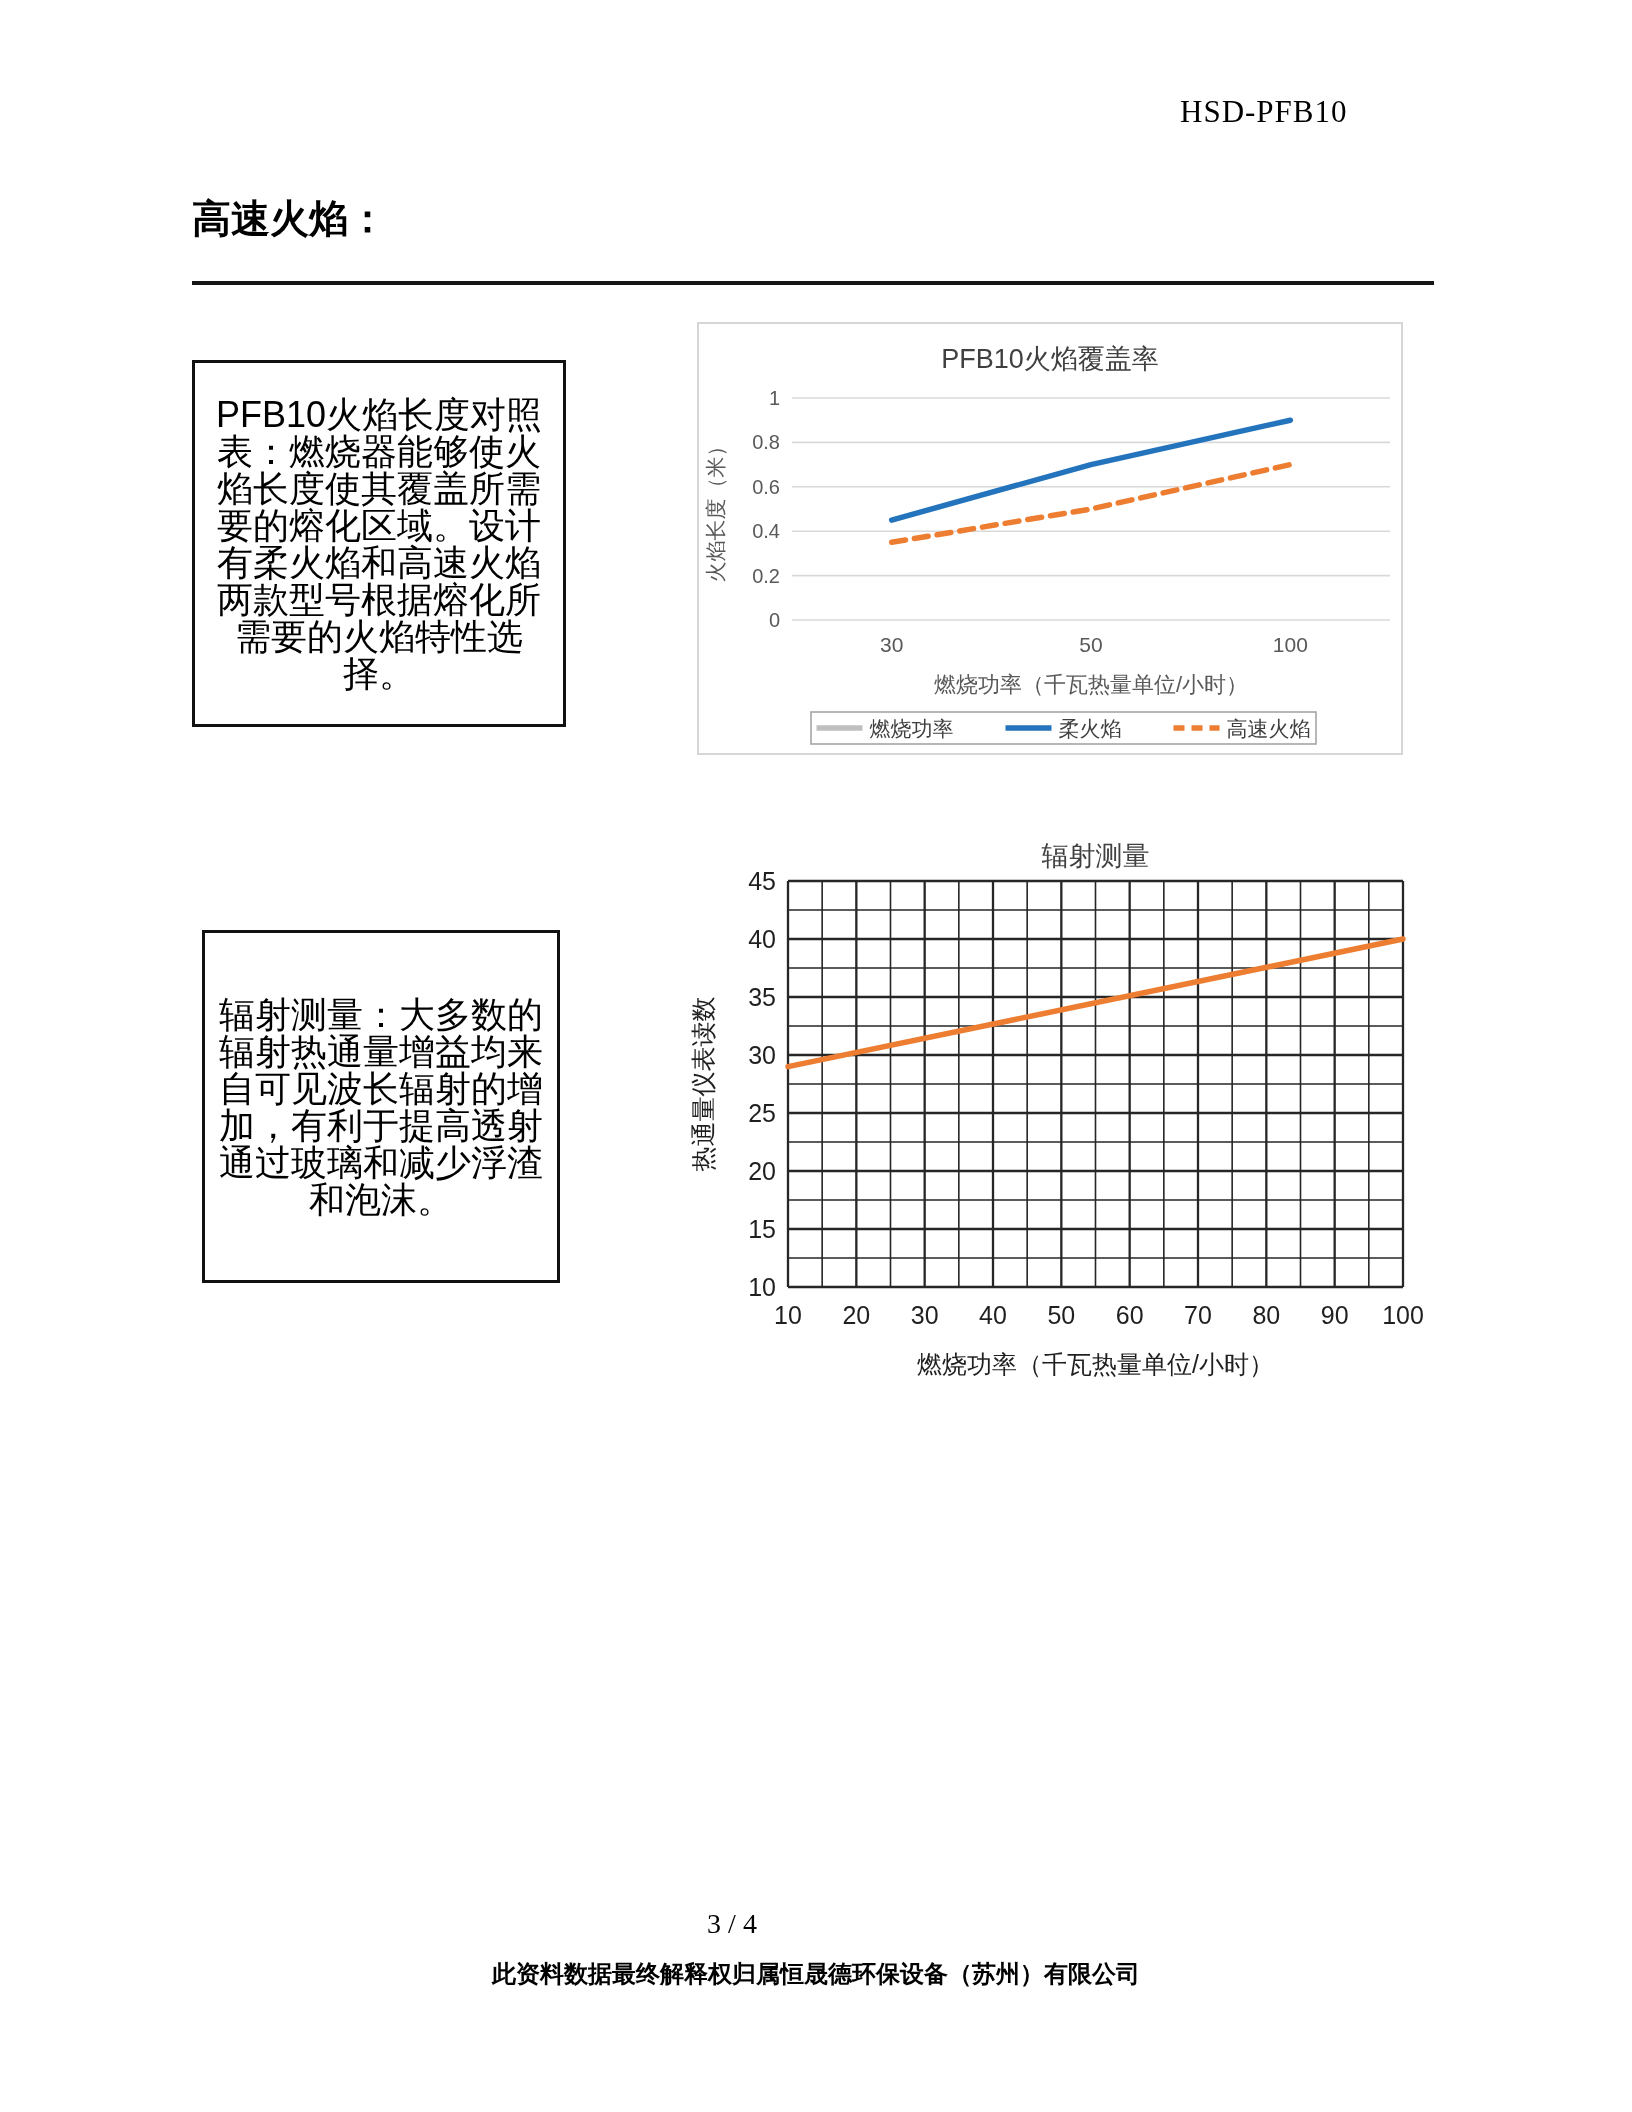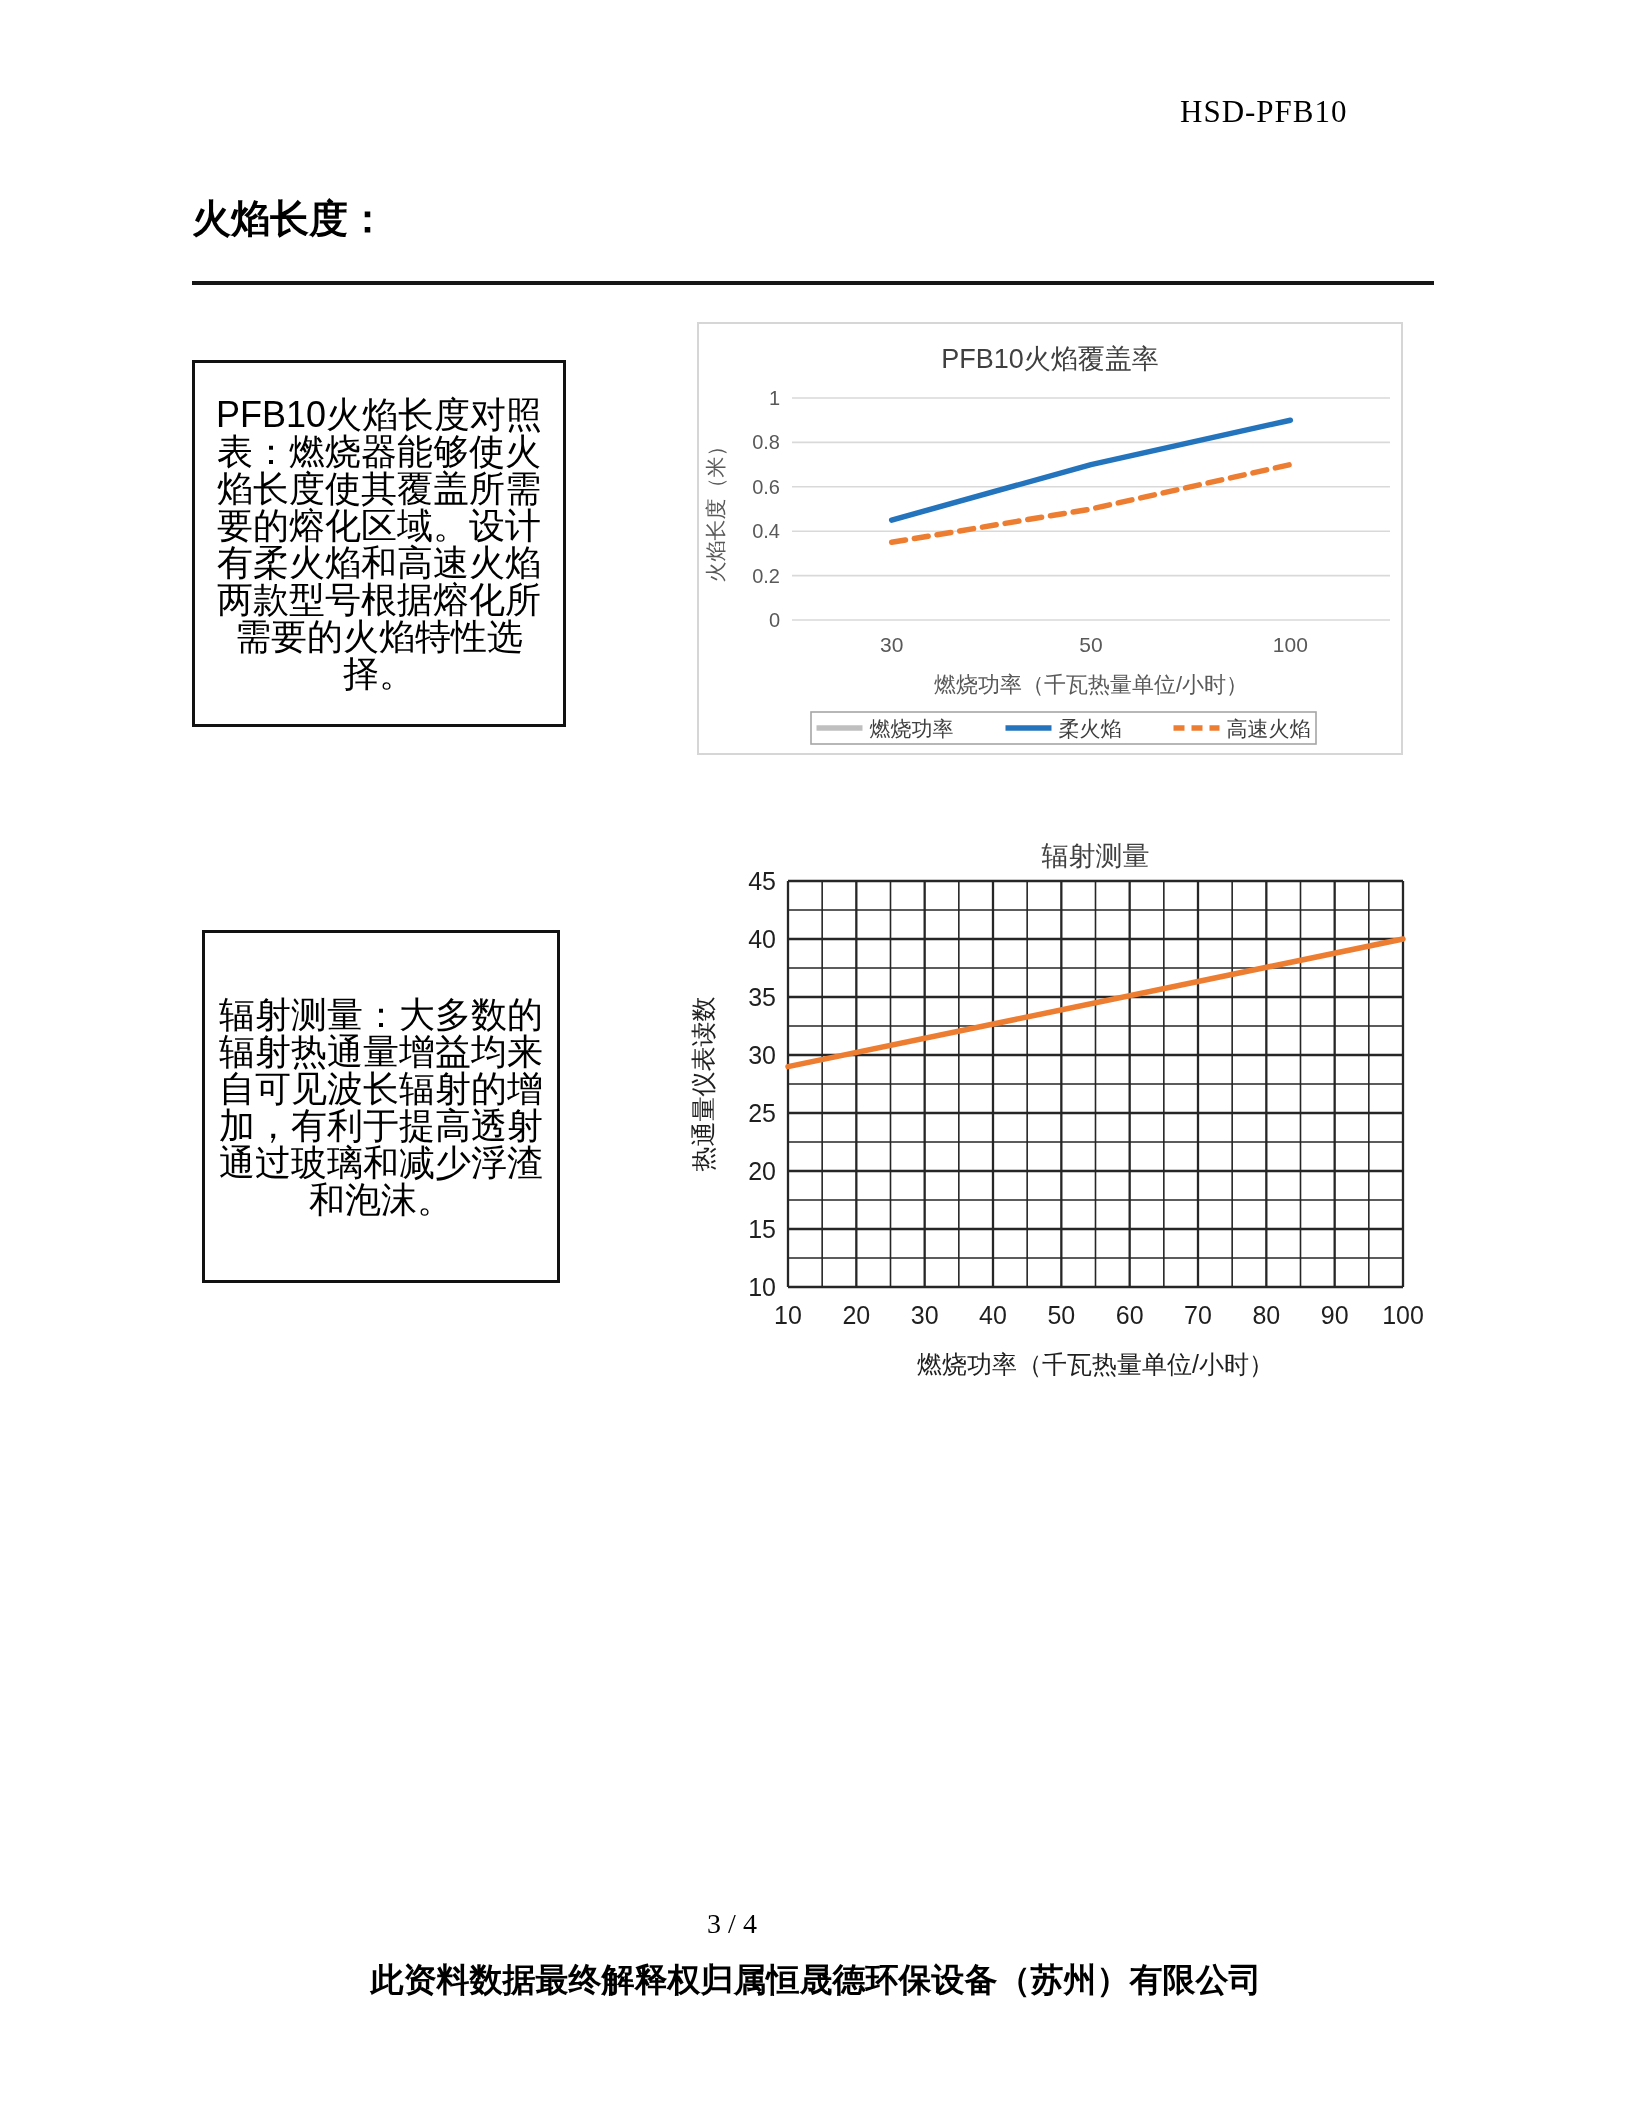--- a/index.html
+++ b/index.html
@@ -44,31 +44,31 @@
   .page-number{
     position:absolute;top:1908px;left:0;width:1464px;
     text-align:center;
     font-family:"Liberation Serif",serif;
     font-size:28px;color:#000;
   }
   .footer-note{
     position:absolute;top:1958px;left:0;width:1632px;
     text-align:center;
     font-family:"Liberation Serif",serif;
-    font-size:33px;font-weight:bold;color:#000;
+    font-size:24px;font-weight:bold;color:#000;
   }
 </style>
 </head>
 <body>
 
 <div class="page">
 
   <div class="header-code">HSD-PFB10</div>
 
-  <h1 class="section-title">火焰长度：</h1>
+  <h1 class="section-title">高速火焰：</h1>
   <div class="title-rule"></div>
 
   <div class="note-box note-box-1">
     <p>PFB10火焰长度对照表：燃烧器能够使火焰长度使其覆盖所需要的熔化区域。设计有柔火焰和高速火焰两款型号根据熔化所需要的火焰特性选择。</p>
   </div>
 
   <svg id="chart1" class="chart-svg" width="706" height="433" viewBox="0 0 706 433">
       <rect x="1" y="1" width="704" height="431" fill="#ffffff" stroke="#D6D6D6" stroke-width="2"></rect>
       <text x="353" y="46" font-size="27" fill="#404040" text-anchor="middle" font-family="&quot;Liberation Sans&quot;, sans-serif">PFB10火焰覆盖率</text>
       <g>

